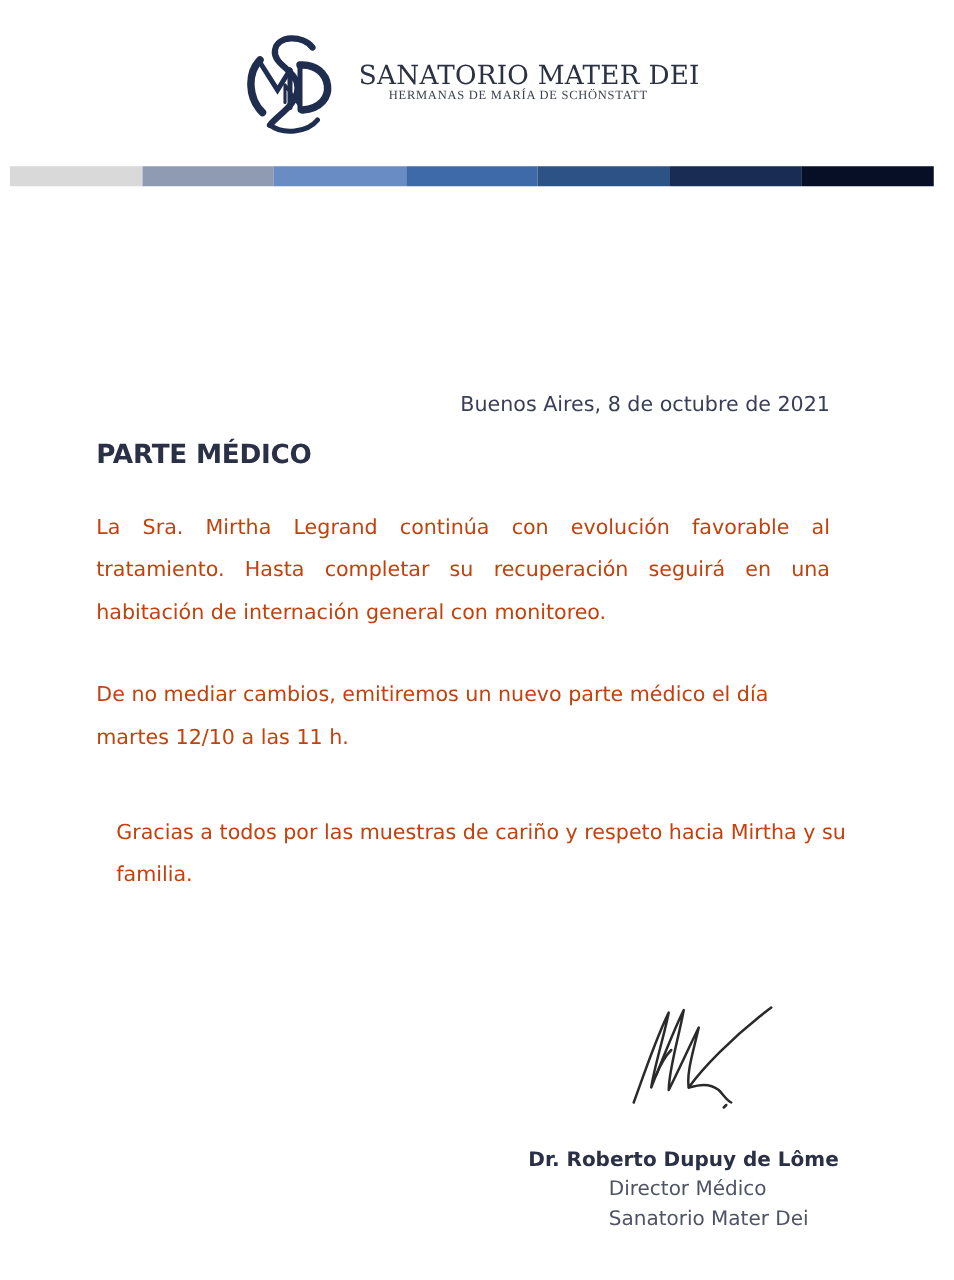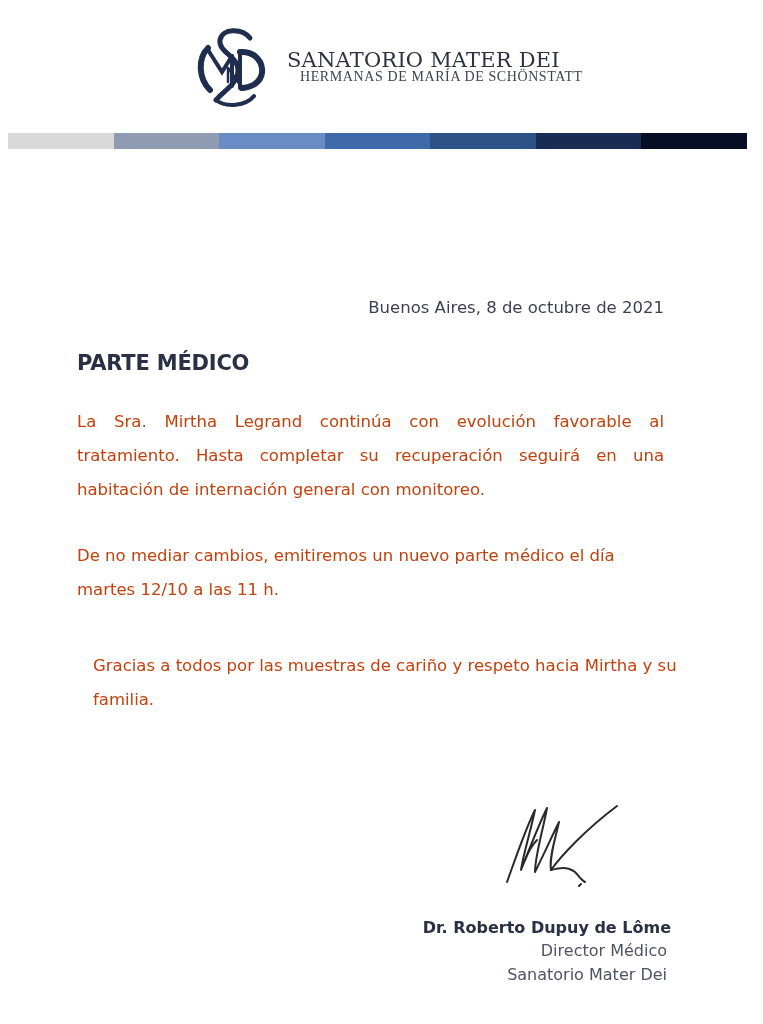--- a/index.html
+++ b/index.html
@@ -32,40 +32,40 @@
     .brand-name {
       font-family: "DejaVu Serif", "Liberation Serif", serif;
       font-size: 21px;
       letter-spacing: 0.2px;
       color: #2d3243;
       line-height: 24px;
       white-space: nowrap;
     }
     .brand-sub {
       font-family: "Liberation Serif", "DejaVu Serif", serif;
-      font-size: 14px;
+      font-size: 10px;
       letter-spacing: 0.6px;
       color: #3e4352;
-      margin-left: 13px;
+      margin-left: 24px;
       line-height: 10px;
       white-space: nowrap;
     }
     .color-bar {
       position: absolute;
       left: 8px; top: 133px;
       width: 739px; height: 16px;
       display: flex;
     }
     .color-bar .seg {
       flex: 1;
       height: 100%;
     }
     .date {
       position: absolute;
-      right: 99px; top: 298px;
+      right: 99px; top: 314px;
       font-size: 16.5px;
       color: #3a3f55;
       white-space: nowrap;
     }
     .title {
       position: absolute;
       left: 77px; top: 351px;
       font-size: 21px;
       font-weight: bold;
       color: #2a3045;
@@ -110,21 +110,21 @@
     }
     .signer-lines {
       display: flex;
       flex-direction: column;
       align-items: flex-end;
     }
     .signer-sub {
       width: 180px;
       display: flex;
       flex-direction: column;
-      align-items: flex-end;
+      align-items: flex-start;
       margin-right: 4px;
     }
   </style>
 </head>
 <body>
 
 <div class="header">
   <div class="logo-mark">
     <svg width="82" height="82" viewBox="0 0 82 82" fill="none" stroke="#1f2d4f" stroke-linecap="round">
 

